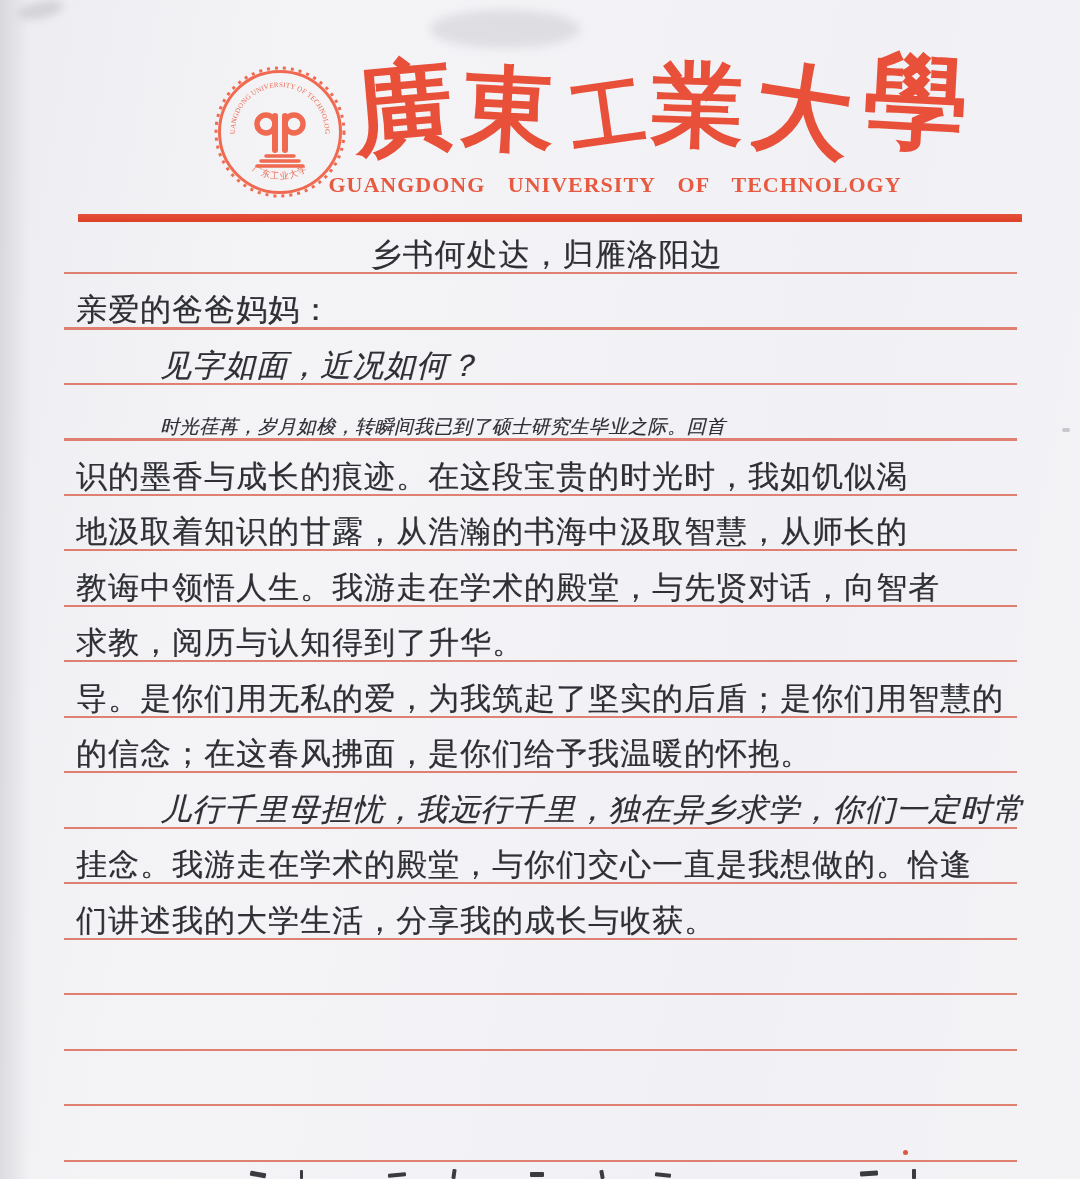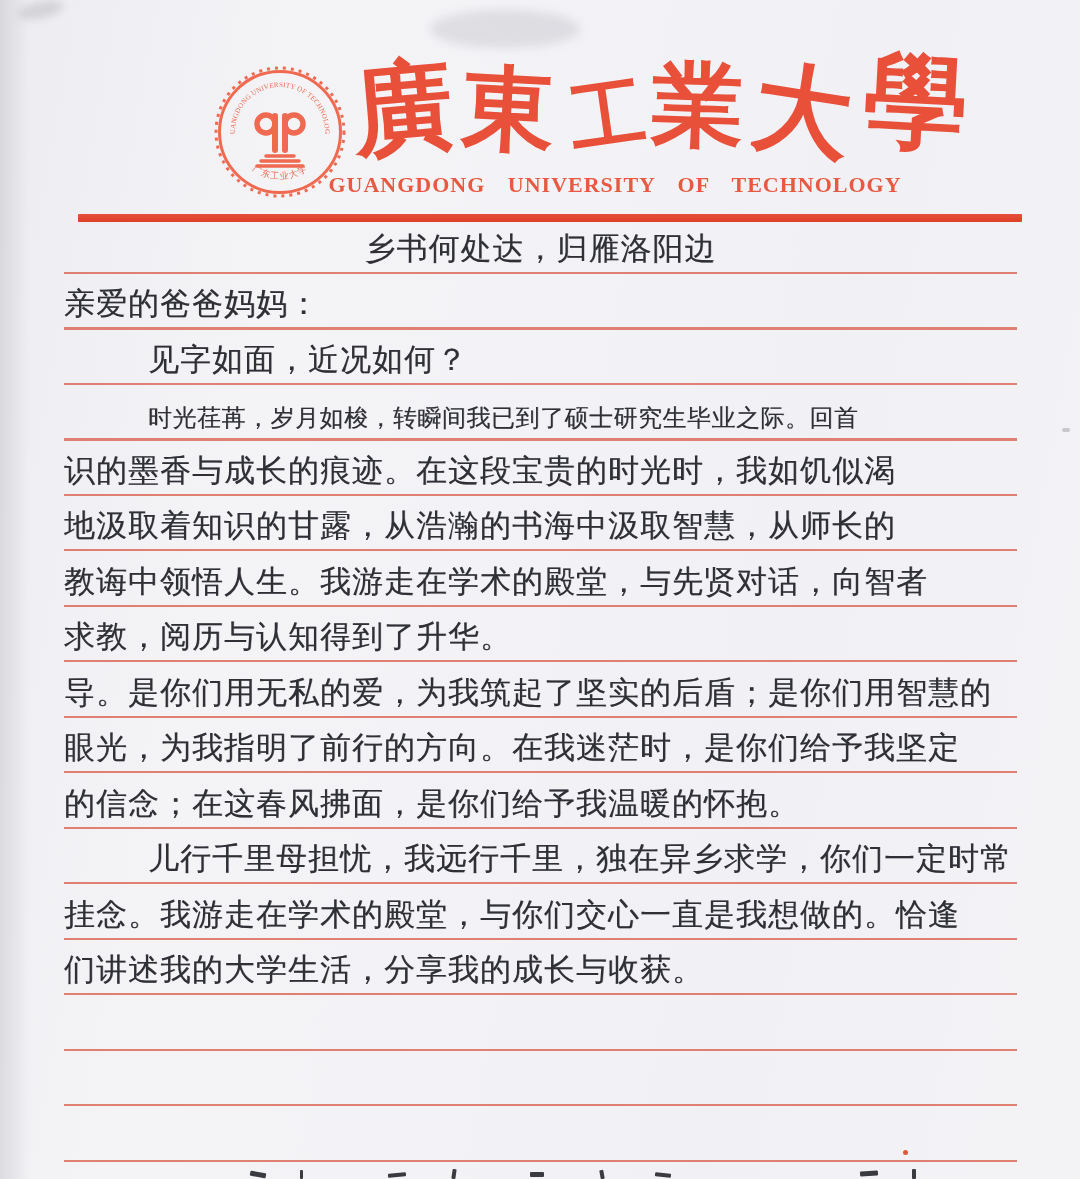--- a/index.html
+++ b/index.html
@@ -38,26 +38,26 @@
     background:linear-gradient(to bottom,#e4503a,#dd4026);border-radius:1px;}
 
   
   .ruling{position:absolute;left:64px;top:272px;width:953px;height:891px;
     background:repeating-linear-gradient(to bottom,
       rgba(217,96,77,.78) 0 2px, rgba(217,96,77,0) 2px 55.5px);}
 
   
   .rows{position:absolute;left:64px;top:216px;width:953px;}
   .row{height:55.5px;display:flex;align-items:flex-end;box-sizing:border-box;
-    padding-bottom:7px;white-space:nowrap;line-height:1.05;
+    padding-bottom:1px;white-space:nowrap;line-height:1.05;
     color:#2f3036;font-size:31px;letter-spacing:1px;
-    text-shadow:0.4px 0.4px 0 rgba(47,48,54,.45);}
+    text-shadow:0.4px 0.4px 0 rgba(47,48,54,.45);margin-left:12px;}
   .row.center{justify-content:center;}
-  .row.indent{padding-left:84px;}
-  .row.tight{font-size:24px;letter-spacing:0.5px;}
+  .row.indent{padding-left:84px;font-style:italic;}
+  .row.tight{font-size:19px;letter-spacing:0.5px;}
 
   
   .clip-strokes{position:absolute;left:0;top:1166px;width:1080px;height:13px;}
   .clip-strokes i{position:absolute;background:#3a3b41;border-radius:1px;display:block;}
   .s1{left:250px;top:6px;width:16px;height:5px;transform:rotate(10deg);}
   .s2{left:300px;top:4px;width:3px;height:9px;}
   .s3{left:388px;top:7px;width:18px;height:4px;transform:rotate(-6deg);}
   .s4{left:452px;top:3px;width:4px;height:10px;transform:rotate(8deg);}
   .s5{left:530px;top:6px;width:14px;height:5px;}
   .s6{left:600px;top:4px;width:4px;height:9px;transform:rotate(-10deg);}
@@ -120,21 +120,20 @@
   <div class="rows">
     <div class="row center">乡书何处达，归雁洛阳边</div>
     <div class="row">亲爱的爸爸妈妈：</div>
     <div class="row indent">见字如面，近况如何？</div>
     <div class="row indent tight">时光荏苒，岁月如梭，转瞬间我已到了硕士研究生毕业之际。回首</div>
     <div class="row">识的墨香与成长的痕迹。在这段宝贵的时光时，我如饥似渴</div>
     <div class="row">地汲取着知识的甘露，从浩瀚的书海中汲取智慧，从师长的</div>
     <div class="row">教诲中领悟人生。我游走在学术的殿堂，与先贤对话，向智者</div>
     <div class="row">求教，阅历与认知得到了升华。</div>
     <div class="row">导。是你们用无私的爱，为我筑起了坚实的后盾；是你们用智慧的</div>
-    <div class="row">眼光，为我指明了前行的方向。在我迷茫时，是你们给予我坚定</div>
     <div class="row">的信念；在这春风拂面，是你们给予我温暖的怀抱。</div>
     <div class="row indent">儿行千里母担忧，我远行千里，独在异乡求学，你们一定时常</div>
     <div class="row">挂念。我游走在学术的殿堂，与你们交心一直是我想做的。恰逢</div>
     <div class="row">们讲述我的大学生活，分享我的成长与收获。</div>
   </div>
 
   <div class="clip-strokes">
     <i class="s1"></i>
       <i class="s2"></i>
       <i class="s3"></i>

